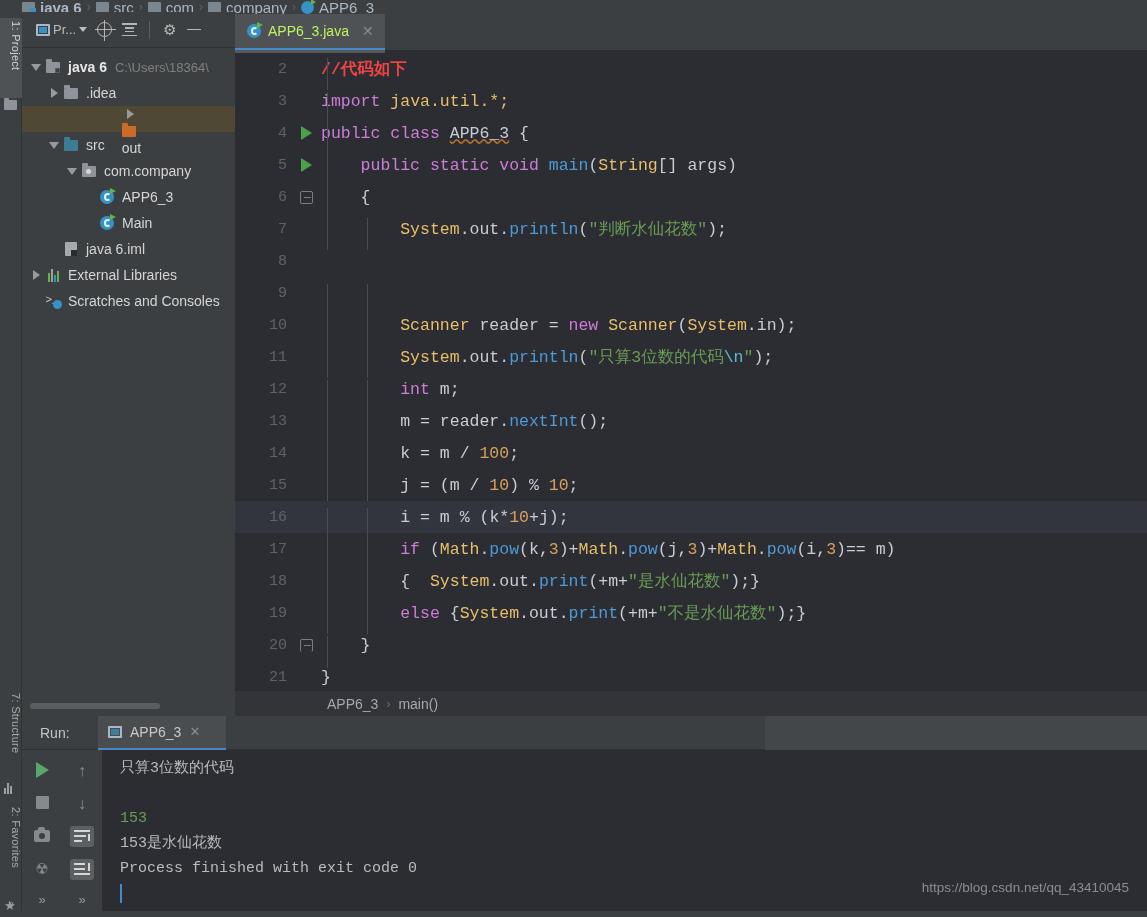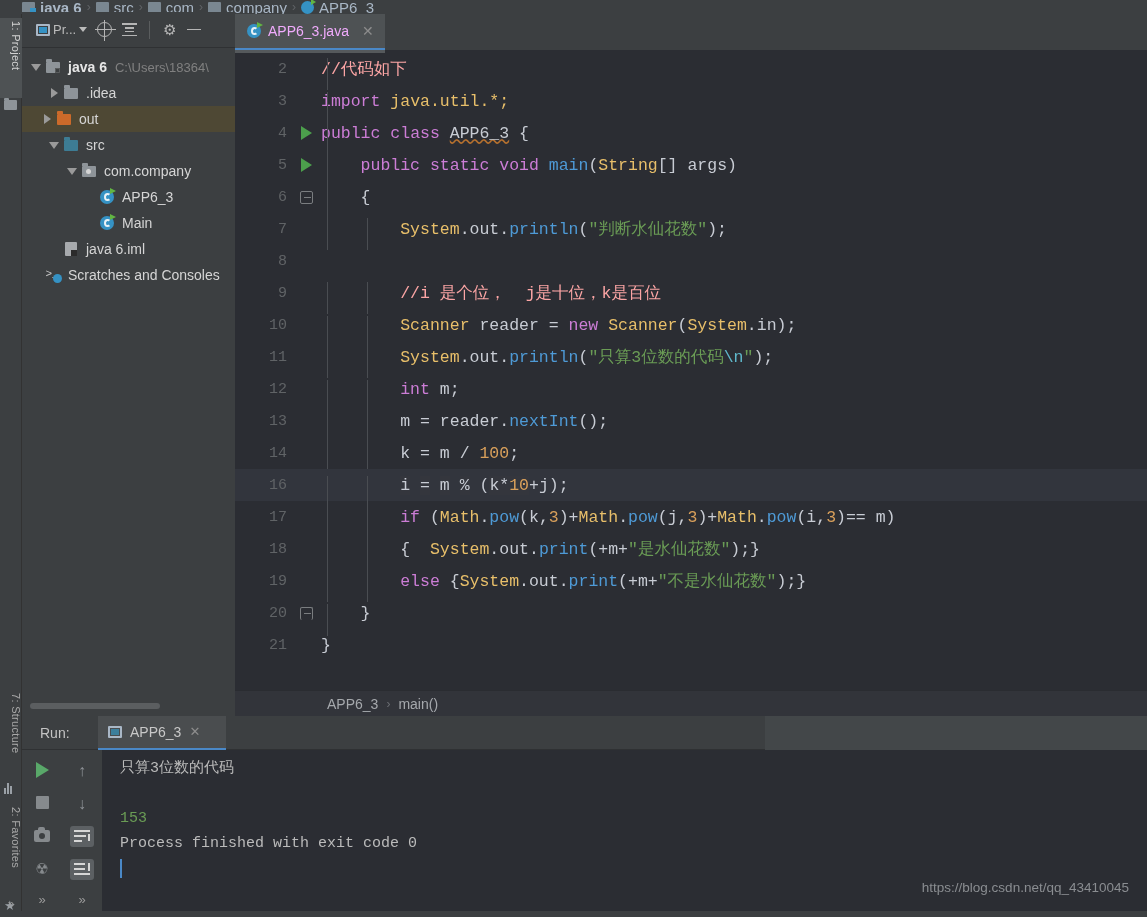--- a/index.html
+++ b/index.html
@@ -118,21 +118,21 @@
   
   .editor{
     position:absolute; left:235px; top:14px; width:912px; height:676px;
     background:#2b2d33;
   }
   .tabbar{height:36px;background:#3c3f41;display:flex;align-items:stretch;}
   .tab{
     display:flex;align-items:center;gap:7px;padding:0 10px 0 12px;
     background:#4e5254;border-bottom:2px solid #4a88c7;min-width:150px;
   }
-  .tab .tname{font-size:14px;color:#f0abfc;}
+  .tab .tname{font-size:14px;color:#bef264;}
   .tab .xclose{color:#8d8d8d;font-size:14px;margin-left:6px;}
   .tabrest{flex:1;background:#3c3f41;}
 
   .codearea{position:relative;height:640px;background:#2b2d33;overflow:hidden;}
   .cscroll{position:absolute;left:0;top:0;width:912px;height:3px;background:#2b2d33;}
   .cscroll .th{position:absolute;left:0;top:0;width:150px;height:3px;background:#55595c;}
 
   .coderow{
     position:relative;height:32px;display:flex;align-items:center;
     font-family:"Liberation Mono", monospace;font-size:16.5px;white-space:pre;
@@ -147,21 +147,21 @@
   .runarrow{width:0;height:0;border-top:7px solid transparent;border-bottom:7px solid transparent;border-left:11px solid #4c9f4c;}
   .foldm{width:13px;height:13px;border:1px solid #7a7d80;border-radius:2px;position:relative;}
   .foldm::after{content:"";position:absolute;left:3px;top:5.5px;width:7px;height:1.3px;background:#7a7d80;}
   .foldm.end{border-bottom:none;}
   .ctext{flex:1;padding-left:2px;position:relative;}
 
   .indentline{position:absolute;top:0;width:1px;height:32px;background:#4a4d52;}
 
   
   .kw{color:#cc7dd6;}
-  .cm{color:#fca5a5;}
+  .cm{color:#ef4444;font-weight:bold;}
   .str{color:#6a9c55;}
   .esc{color:#5fb9cc;}
   .num{color:#d9a05b;}
   .cls{color:#e8bf6a;}
   .mth{color:#4e9ad6;}
   .pl{color:#c8ccd4;}
   .errsq{text-decoration: underline wavy #b5702e; text-decoration-skip-ink:none;}
   .idhl{background:#34363d;}
 
   
@@ -317,21 +317,21 @@
         </div>
         <div class="tnode" style="padding-left: 24px;">
           <span class="tw">
             <span class="tri-r"></span>
           </span>
           <span class="ticon">
             <span class="f-ic f-gray"></span>
           </span>
           <span class="tlabel">.idea</span>
         </div>
-        <div class="tnode sel" style="padding-left: 17px;">
+        <div class="tnode sel" style="padding-left: 8px; flex-direction: column;">
           <span class="tw">
             <span class="tri-r"></span>
           </span>
           <span class="ticon">
             <span class="f-ic f-orange"></span>
           </span>
           <span class="tlabel">out</span>
         </div>
         <div class="tnode" style="padding-left: 24px;">
           <span class="tw">
@@ -364,20 +364,34 @@
             <span class="cls-ic"></span>
           </span>
           <span class="tlabel">Main</span>
         </div>
         <div class="tnode" style="padding-left: 24px;">
           <span class="tw"></span>
           <span class="ticon">
             <span class="iml-ic"></span>
           </span>
           <span class="tlabel">java 6.iml</span>
+        </div>
+        <div class="tnode" style="padding-left: 6px;">
+          <span class="tw">
+            <span class="tri-r"></span>
+          </span>
+          <span class="ticon">
+            <span class="lib-ic">
+              <i style="height:9px;background:#62b543"></i>
+              <i style="height:13px;background:#9aa0a6"></i>
+              <i style="height:7px;background:#3592c4"></i>
+              <i style="height:11px;background:#62b543"></i>
+            </span>
+          </span>
+          <span class="tlabel">External Libraries</span>
         </div>
         <div class="tnode" style="padding-left: 6px;">
           <span class="tw"></span>
           <span class="ticon">
             <span class="scr-ic">&gt;_<span class="clk"></span></span>
           </span>
           <span class="tlabel">Scratches and Consoles</span>
         </div>
       </div>
   </div>
@@ -399,26 +413,27 @@
           <div class="th"></div>
         </div>
       <div id="codelines" style="padding-top:3px">
           <div class="coderow"><span class="gutter">2</span><span class="gmark"></span><span class="ctext"><span class="indentline" style="left: 8px;"></span><span class="cm">//代码如下</span></span></div>
           <div class="coderow"><span class="gutter">3</span><span class="gmark"></span><span class="ctext"><span class="indentline" style="left: 8px;"></span><span class="kw">import</span><span class="pl"> </span><span class="cls">java.util.*;</span></span></div>
           <div class="coderow"><span class="gutter">4</span><span class="gmark"><span class="runarrow"></span></span><span class="ctext"><span class="indentline" style="left: 8px;"></span><span class="kw">public</span><span class="pl"> </span><span class="kw">class</span><span class="pl"> </span><span class="pl errsq">APP6_3</span><span class="pl"> {</span></span></div>
           <div class="coderow"><span class="gutter">5</span><span class="gmark"><span class="runarrow"></span></span><span class="ctext"><span class="indentline" style="left: 8px;"></span><span class="pl">    </span><span class="kw">public</span><span class="pl"> </span><span class="kw">static</span><span class="pl"> </span><span class="kw">void</span><span class="pl"> </span><span class="mth">main</span><span class="pl">(</span><span class="cls">String</span><span class="pl">[] args)</span></span></div>
           <div class="coderow"><span class="gutter">6</span><span class="gmark"><span class="foldm"></span></span><span class="ctext"><span class="indentline" style="left: 8px;"></span><span class="pl">    </span><span class="pl">{</span></span></div>
           <div class="coderow"><span class="gutter">7</span><span class="gmark"></span><span class="ctext"><span class="indentline" style="left: 8px;"></span><span class="indentline" style="left: 48px;"></span><span class="pl">        </span><span class="cls">System</span><span class="pl">.out.</span><span class="mth">println</span><span class="pl">(</span><span class="str">"判断水仙花数"</span><span class="pl">);</span></span></div>
           <div class="coderow"><span class="gutter">8</span><span class="gmark"></span></div>
-          <div class="coderow"><span class="gutter">9</span><span class="gmark"></span><span class="ctext"><span class="indentline" style="left: 8px;"></span><span class="indentline" style="left: 48px;"></span><span class="pl">        </span><span class="cm">//i 是个位，  j是十位，k是百位</span></span></div>
+          <div class="coderow"><span class="gutter">9</span><span class="gmark"></span><span class="ctext"><span class="indentline" style="left: 8px;"></span><span class="indentline" style="left: 48px;"></span><span class="pl">        </span></span></div>
           <div class="coderow"><span class="gutter">10</span><span class="gmark"></span><span class="ctext"><span class="indentline" style="left: 8px;"></span><span class="indentline" style="left: 48px;"></span><span class="pl">        </span><span class="cls">Scanner</span><span class="pl"> reader = </span><span class="kw">new</span><span class="pl"> </span><span class="cls">Scanner</span><span class="pl">(</span><span class="cls">System</span><span class="pl">.in);</span></span></div>
           <div class="coderow"><span class="gutter">11</span><span class="gmark"></span><span class="ctext"><span class="indentline" style="left: 8px;"></span><span class="indentline" style="left: 48px;"></span><span class="pl">        </span><span class="cls">System</span><span class="pl">.out.</span><span class="mth">println</span><span class="pl">(</span><span class="str">"只算3位数的代码</span><span class="esc">\n</span><span class="str">"</span><span class="pl">);</span></span></div>
           <div class="coderow"><span class="gutter">12</span><span class="gmark"></span><span class="ctext"><span class="indentline" style="left: 8px;"></span><span class="indentline" style="left: 48px;"></span><span class="pl">        </span><span class="kw">int</span><span class="pl"> m;</span></span></div>
           <div class="coderow"><span class="gutter">13</span><span class="gmark"></span><span class="ctext"><span class="indentline" style="left: 8px;"></span><span class="indentline" style="left: 48px;"></span><span class="pl">        </span><span class="pl">m = reader.</span><span class="mth">nextInt</span><span class="pl">();</span></span></div>
           <div class="coderow"><span class="gutter">14</span><span class="gmark"></span><span class="ctext"><span class="indentline" style="left: 8px;"></span><span class="indentline" style="left: 48px;"></span><span class="pl">        </span><span class="pl">k = m / </span><span class="num">100</span><span class="pl">;</span></span></div>
+          <div class="coderow"><span class="gutter">15</span><span class="gmark"></span><span class="ctext"><span class="indentline" style="left: 8px;"></span><span class="indentline" style="left: 48px;"></span><span class="pl">        </span><span class="pl">j = (m / </span><span class="num">10</span><span class="pl">) % </span><span class="num">10</span><span class="pl">;</span></span></div>
           <div class="coderow hl"><span class="gutter">16</span><span class="gmark"></span><span class="ctext"><span class="indentline" style="left: 8px;"></span><span class="indentline" style="left: 48px;"></span><span class="pl">        </span><span class="pl idhl">i</span><span class="pl"> </span><span class="pl idhl">=</span><span class="pl"> </span><span class="pl idhl">m</span><span class="pl"> </span><span class="pl idhl">%</span><span class="pl"> (</span><span class="pl idhl">k*</span><span class="num idhl">10</span><span class="pl">+j);</span></span></div>
           <div class="coderow"><span class="gutter">17</span><span class="gmark"></span><span class="ctext"><span class="indentline" style="left: 8px;"></span><span class="indentline" style="left: 48px;"></span><span class="pl">        </span><span class="kw">if</span><span class="pl"> (</span><span class="cls">Math</span><span class="pl">.</span><span class="mth">pow</span><span class="pl">(k,</span><span class="num">3</span><span class="pl">)+</span><span class="cls">Math</span><span class="pl">.</span><span class="mth">pow</span><span class="pl">(j,</span><span class="num">3</span><span class="pl">)+</span><span class="cls">Math</span><span class="pl">.</span><span class="mth">pow</span><span class="pl">(i,</span><span class="num">3</span><span class="pl">)== m)</span></span></div>
           <div class="coderow"><span class="gutter">18</span><span class="gmark"></span><span class="ctext"><span class="indentline" style="left: 8px;"></span><span class="indentline" style="left: 48px;"></span><span class="pl">        </span><span class="pl">{  </span><span class="cls">System</span><span class="pl">.out.</span><span class="mth">print</span><span class="pl">(+m+</span><span class="str">"是水仙花数"</span><span class="pl">);}</span></span></div>
           <div class="coderow"><span class="gutter">19</span><span class="gmark"></span><span class="ctext"><span class="indentline" style="left: 8px;"></span><span class="indentline" style="left: 48px;"></span><span class="pl">        </span><span class="kw">else</span><span class="pl"> {</span><span class="cls">System</span><span class="pl">.out.</span><span class="mth">print</span><span class="pl">(+m+</span><span class="str">"不是水仙花数"</span><span class="pl">);}</span></span></div>
           <div class="coderow"><span class="gutter">20</span><span class="gmark"><span class="foldm end"></span></span><span class="ctext"><span class="indentline" style="left: 8px;"></span><span class="pl">    </span><span class="pl">}</span></span></div>
           <div class="coderow"><span class="gutter">21</span><span class="gmark"></span><span class="ctext"><span class="pl">}</span></span></div>
         </div>
     </div>
   </div>
 
@@ -477,20 +492,21 @@
               <i></i>
               <u></u>
             </span>
           </div>
           <div class="chev">»</div>
         </div>
       <div class="console" id="console">
           <div class="cline">只算3位数的代码</div>
           <div class="cline">&nbsp;</div>
           <div class="cline green">153</div>
+          <div class="cline">153是水仙花数</div>
           <div class="cline">Process finished with exit code 0</div>
           <div class="cline"><span class="caretline"></span></div>
         </div>
     </div>
   </div>
 
   <div class="watermark">https://blog.csdn.net/qq_43410045</div>
   <div class="bstrip"></div>
 </div>
 

